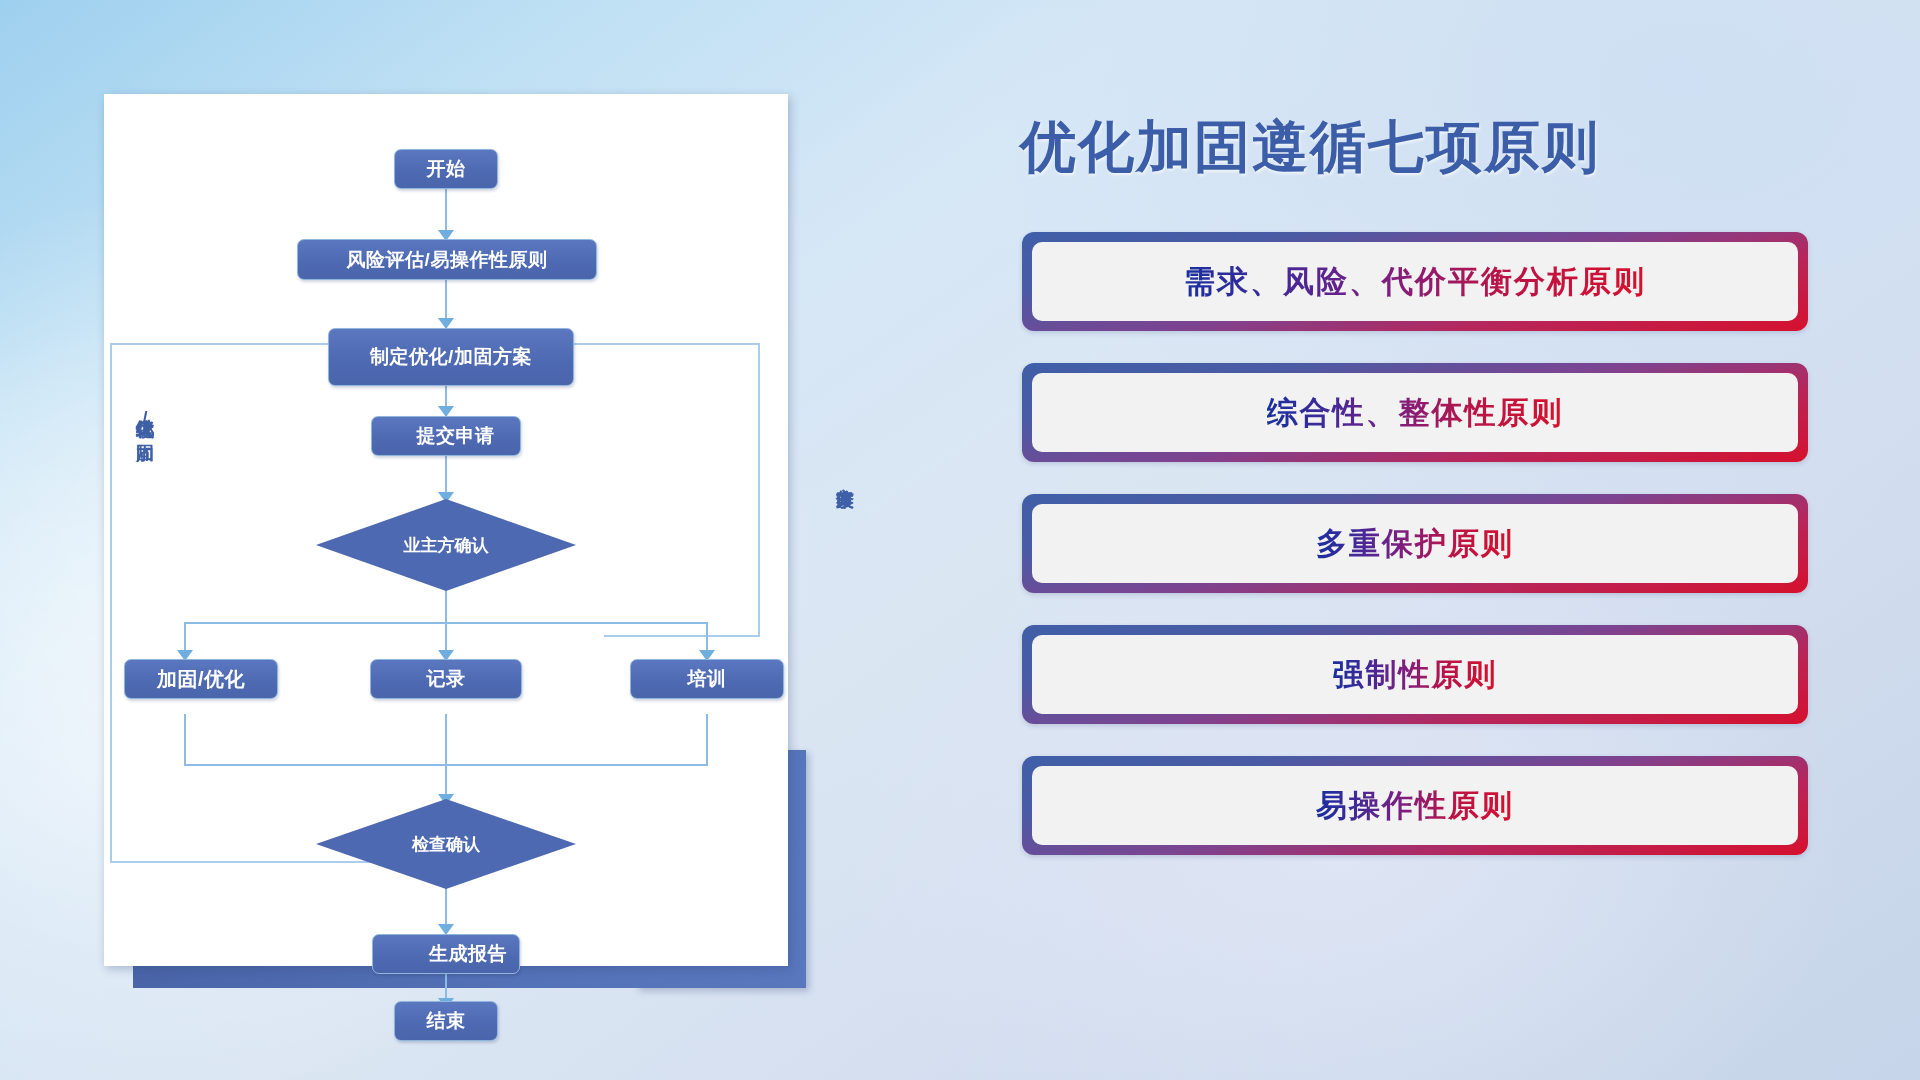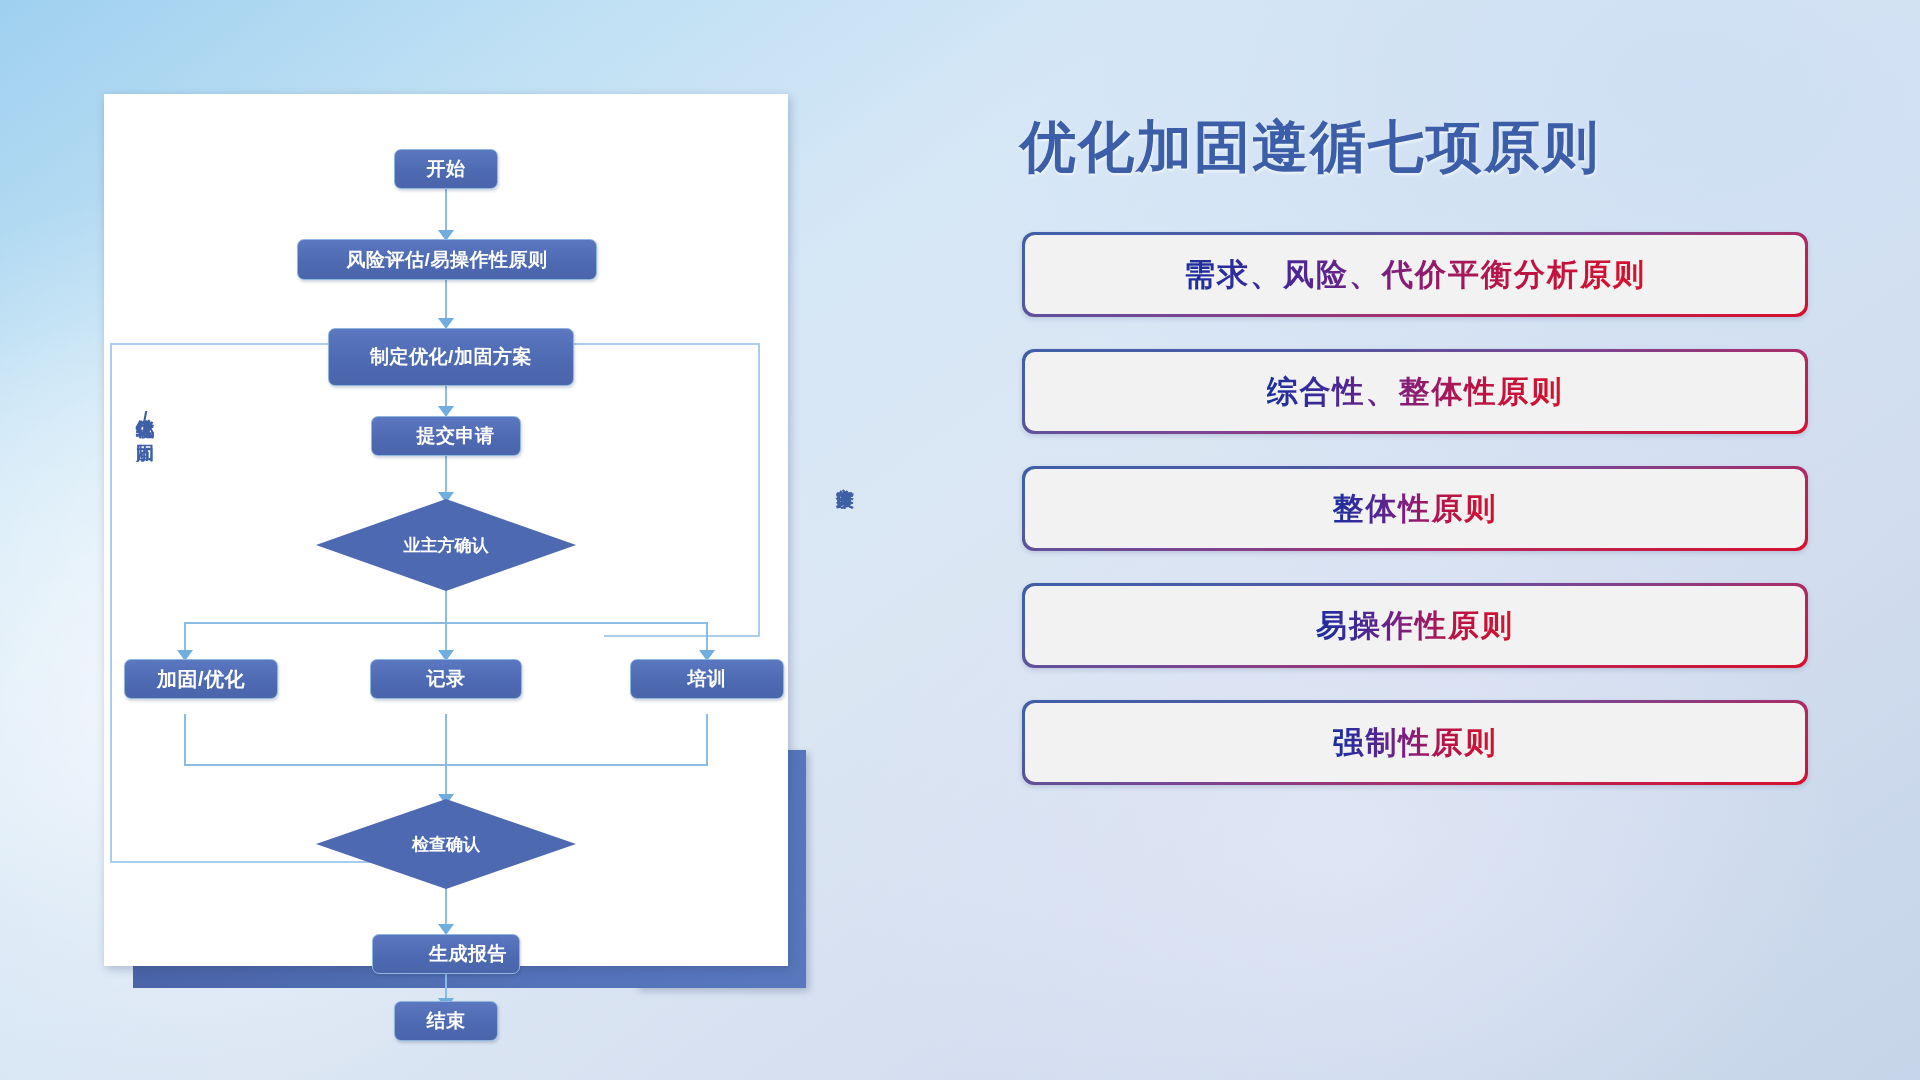--- a/index.html
+++ b/index.html
@@ -133,21 +133,21 @@
     position:absolute;
     left:1022px; top:232px;
     width:786px;
   }
 
   .pcard{
     position:relative;
     height:79px;
     margin-bottom:32px;
     border-radius:12px;
-    padding:3px;
+    padding:10px;
     background: linear-gradient(168deg, #3f5fa8 0%, #4a5ba4 22%, #7b4491 48%, #b6265b 72%, #d6102d 100%);
     box-shadow: 0 2px 5px rgba(60,80,130,0.20);
   }
   .pcard-inner{
     width:100%;
     height:100%;
     border-radius:10px;
     background:#f2f2f2;
     display:flex;
     align-items:center;
@@ -260,32 +260,32 @@
 
     <div class="pcard">
       <div class="pcard-inner">
         <span class="pcard-text">综合性、整体性原则</span>
       </div>
     </div>
 
 
     <div class="pcard">
       <div class="pcard-inner">
-        <span class="pcard-text">整体性原则</span>
-      </div>
-    </div>
-
+        <span class="pcard-text">多重保护原则</span>
+      </div>
+    </div>
+
+
+    <div class="pcard">
+      <div class="pcard-inner">
+        <span class="pcard-text">强制性原则</span>
+      </div>
+    </div>
 
     <div class="pcard">
       <div class="pcard-inner">
         <span class="pcard-text">易操作性原则</span>
       </div>
     </div>
 
-    <div class="pcard">
-      <div class="pcard-inner">
-        <span class="pcard-text">强制性原则</span>
-      </div>
-    </div>
-
   </div>
 
 </div>
 
 </body></html>

